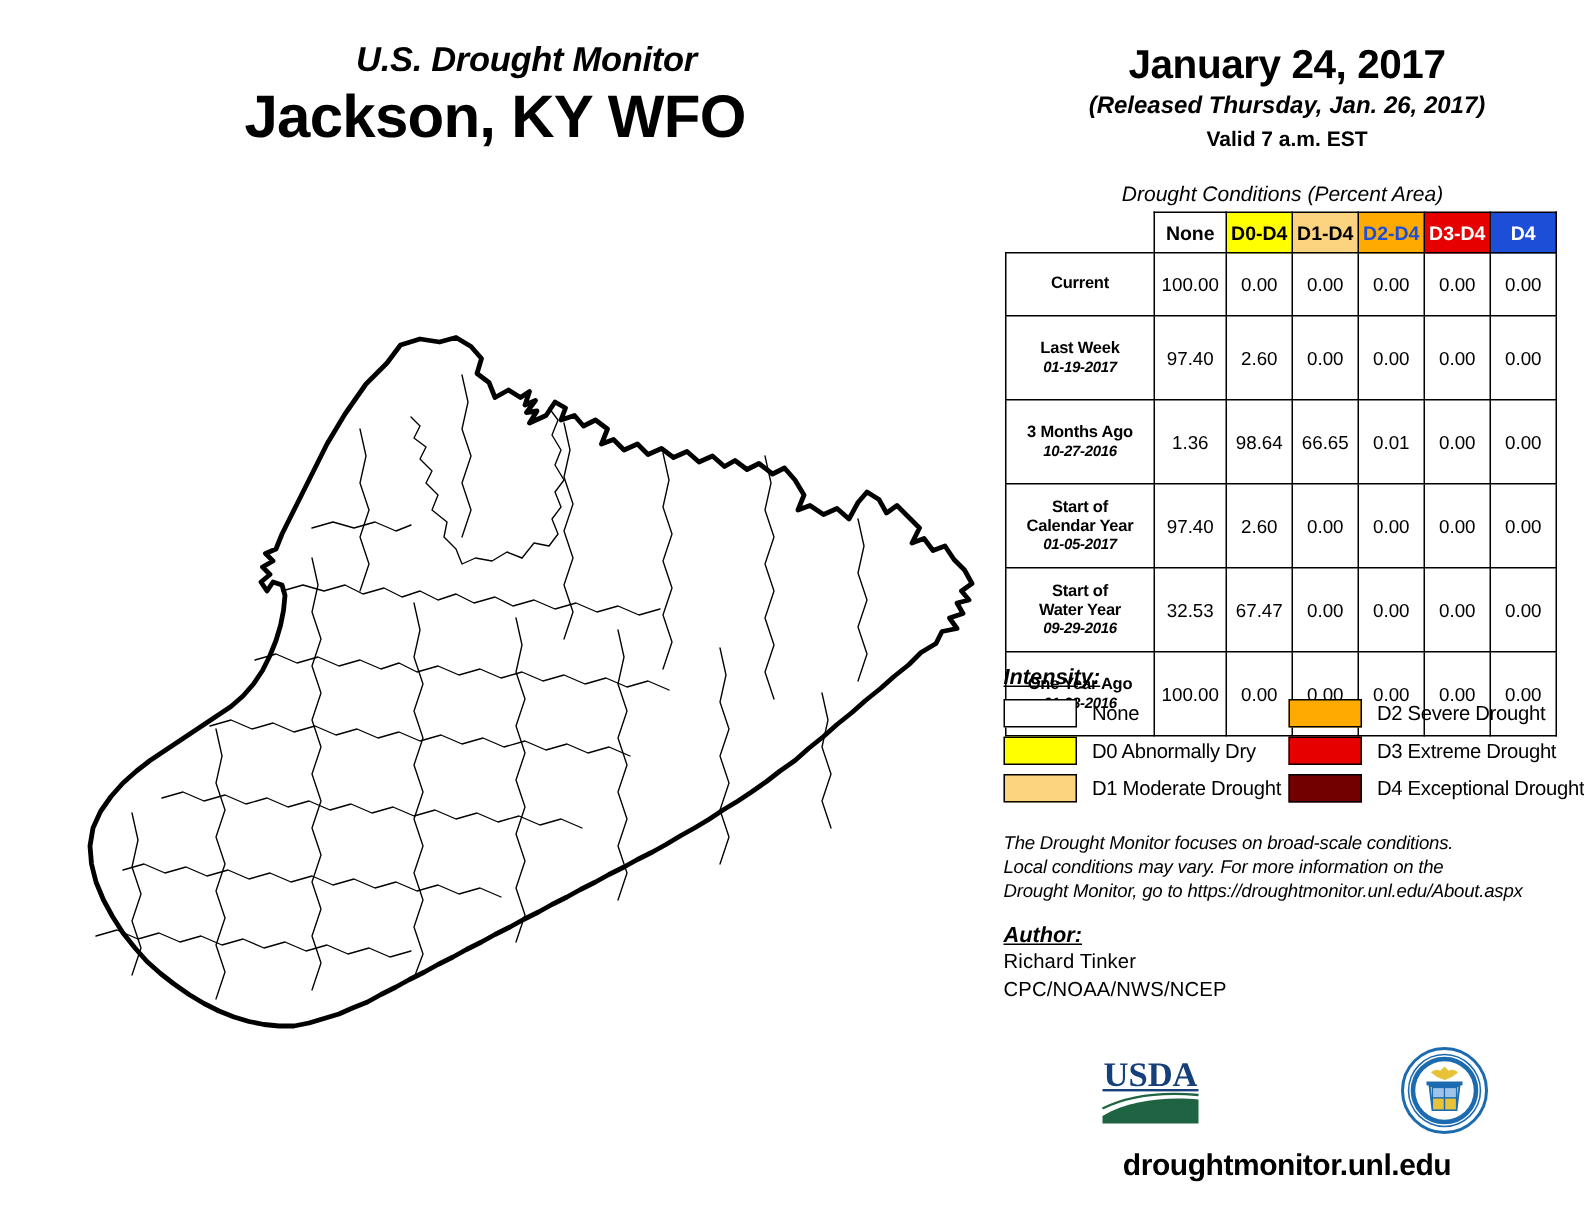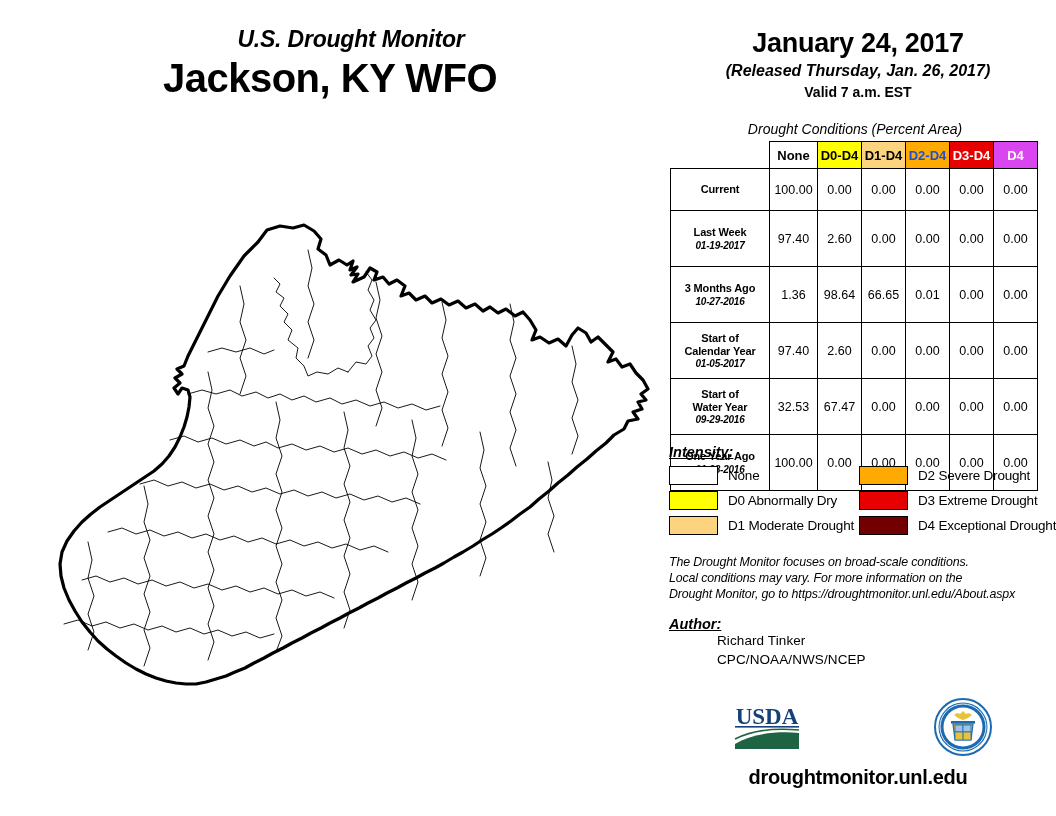--- a/index.html
+++ b/index.html
@@ -188,21 +188,20 @@
   #author-title {
     font-size: 14.5px;
     font-style: italic;
     font-weight: bold;
     text-decoration: underline;
   }
   .author-line {
     font-size: 13.5px;
     line-height: 1.38;
     letter-spacing: 0.1px;
-    margin-left: 48px;
   }
 
   
   #logo-row {
     position: absolute;
     left: 5px; top: 693px;
     width: 391px;
     height: 72px;
     display: flex;
     align-items: center;
@@ -345,21 +344,21 @@
 
   <table id="cond-table">
     <thead>
       <tr>
         <th class="corner"></th>
         <th class="hdr hdr-none" style="background: rgb(255, 255, 255); color: rgb(0, 0, 0);">None</th>
         <th class="hdr" style="background: rgb(255, 255, 0); color: rgb(0, 0, 0);">D0-D4</th>
         <th class="hdr" style="background: rgb(252, 211, 127); color: rgb(0, 0, 0);">D1-D4</th>
         <th class="hdr" style="background: rgb(255, 170, 0); color: #1d4ed8;">D2-D4</th>
         <th class="hdr" style="background: rgb(230, 0, 0); color: rgb(255, 255, 255);">D3-D4</th>
-        <th class="hdr" style="background: #d946ef; color: rgb(255, 255, 255);">D4</th>
+        <th class="hdr" style="background: #1d4ed8; color: rgb(255, 255, 255);">D4</th>
       </tr>
     </thead>
     <tbody id="cond-tbody">
         <tr>
           <td class="rowlabel">
             <div class="rl-name">Current</div>
           </td>
           <td class="val">100.00</td>
           <td class="val">0.00</td>
           <td class="val">0.00</td>

